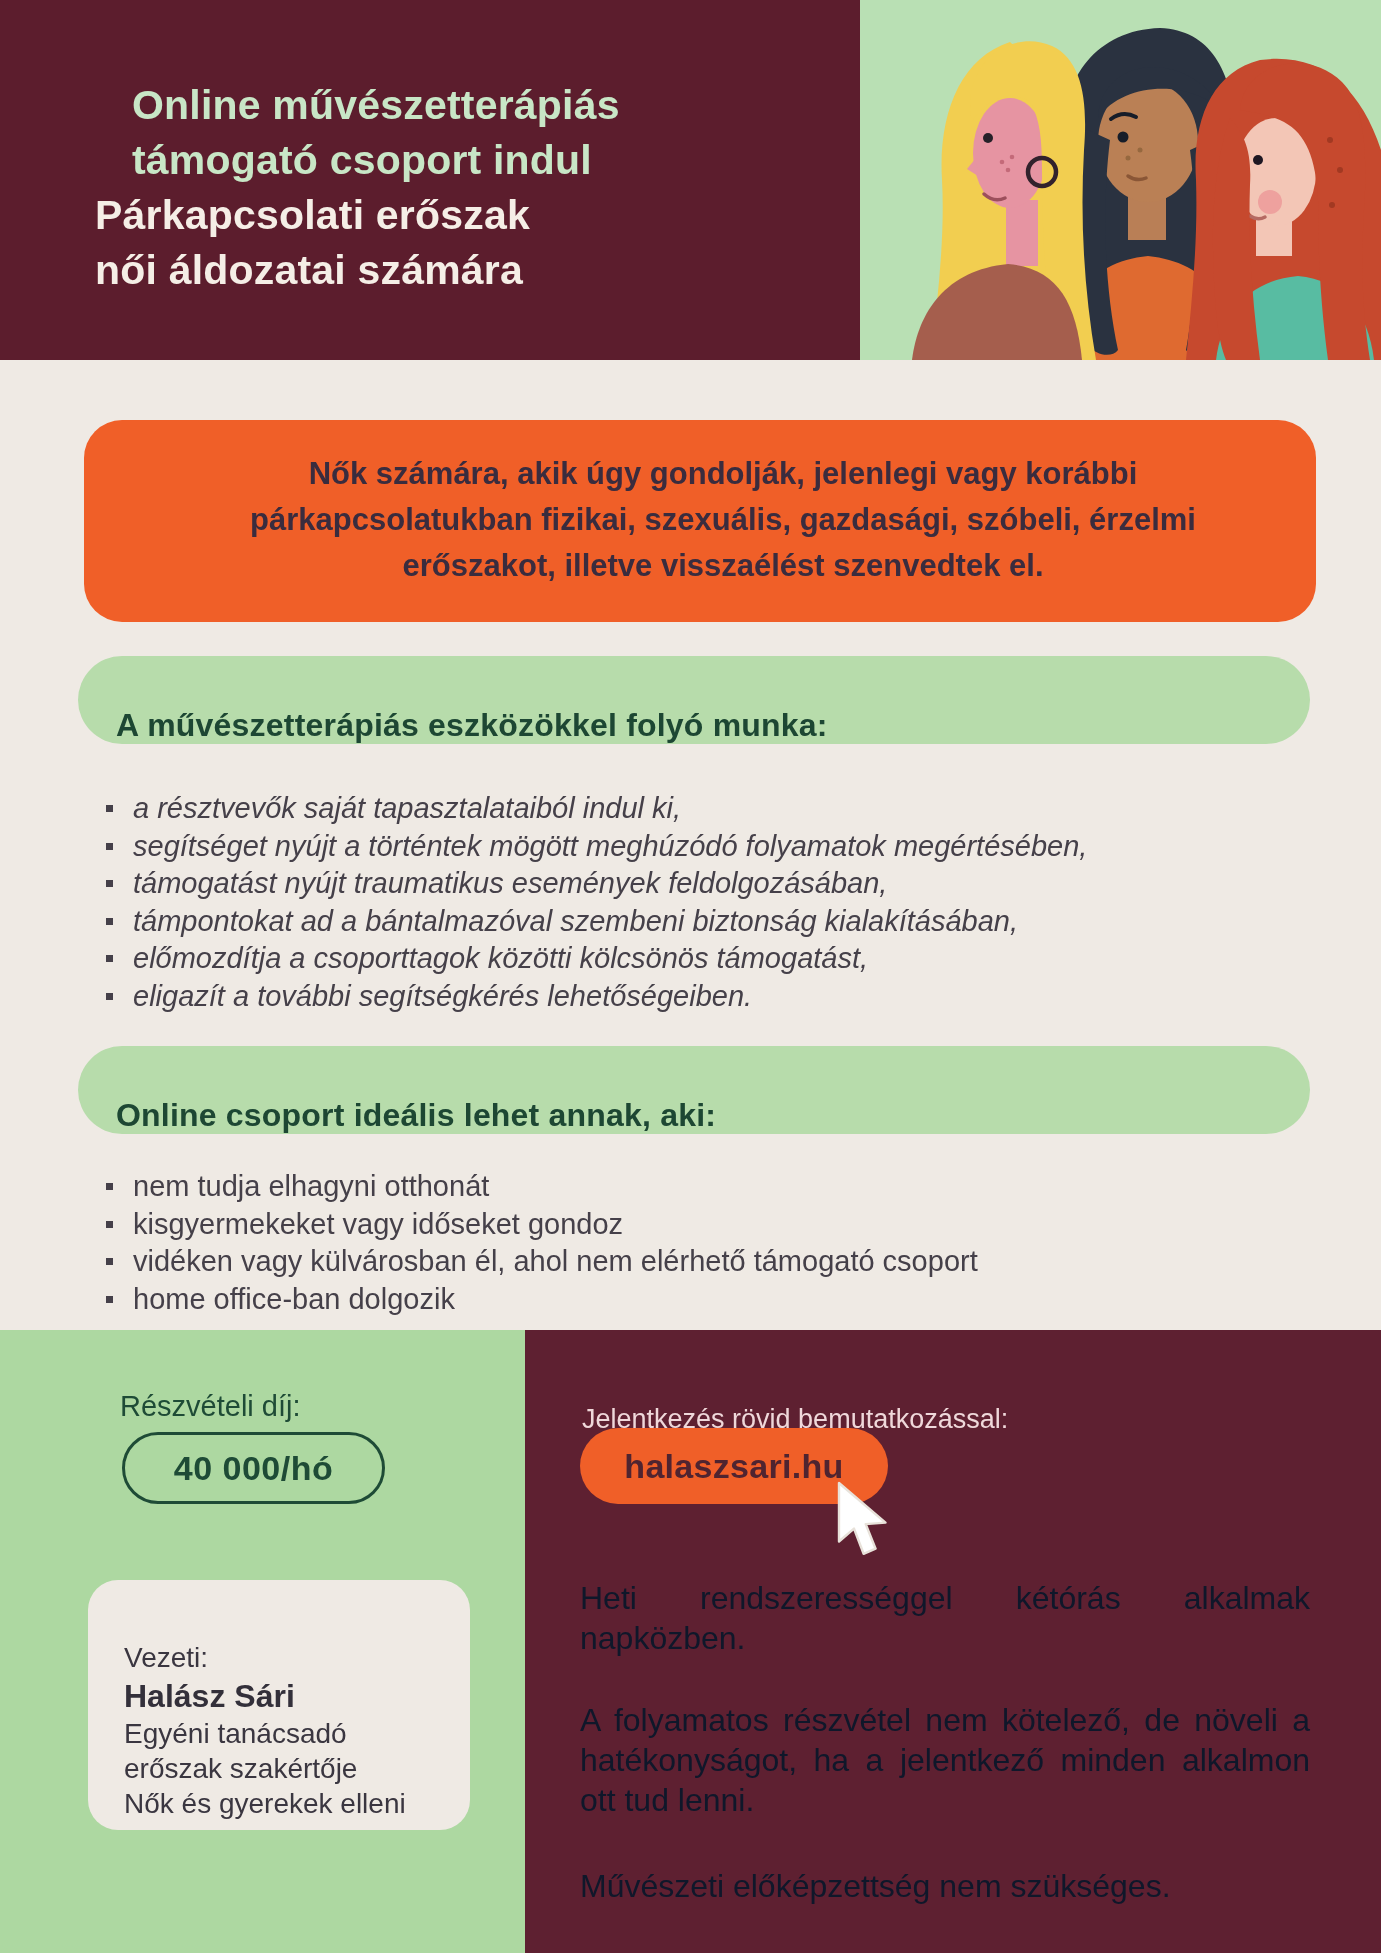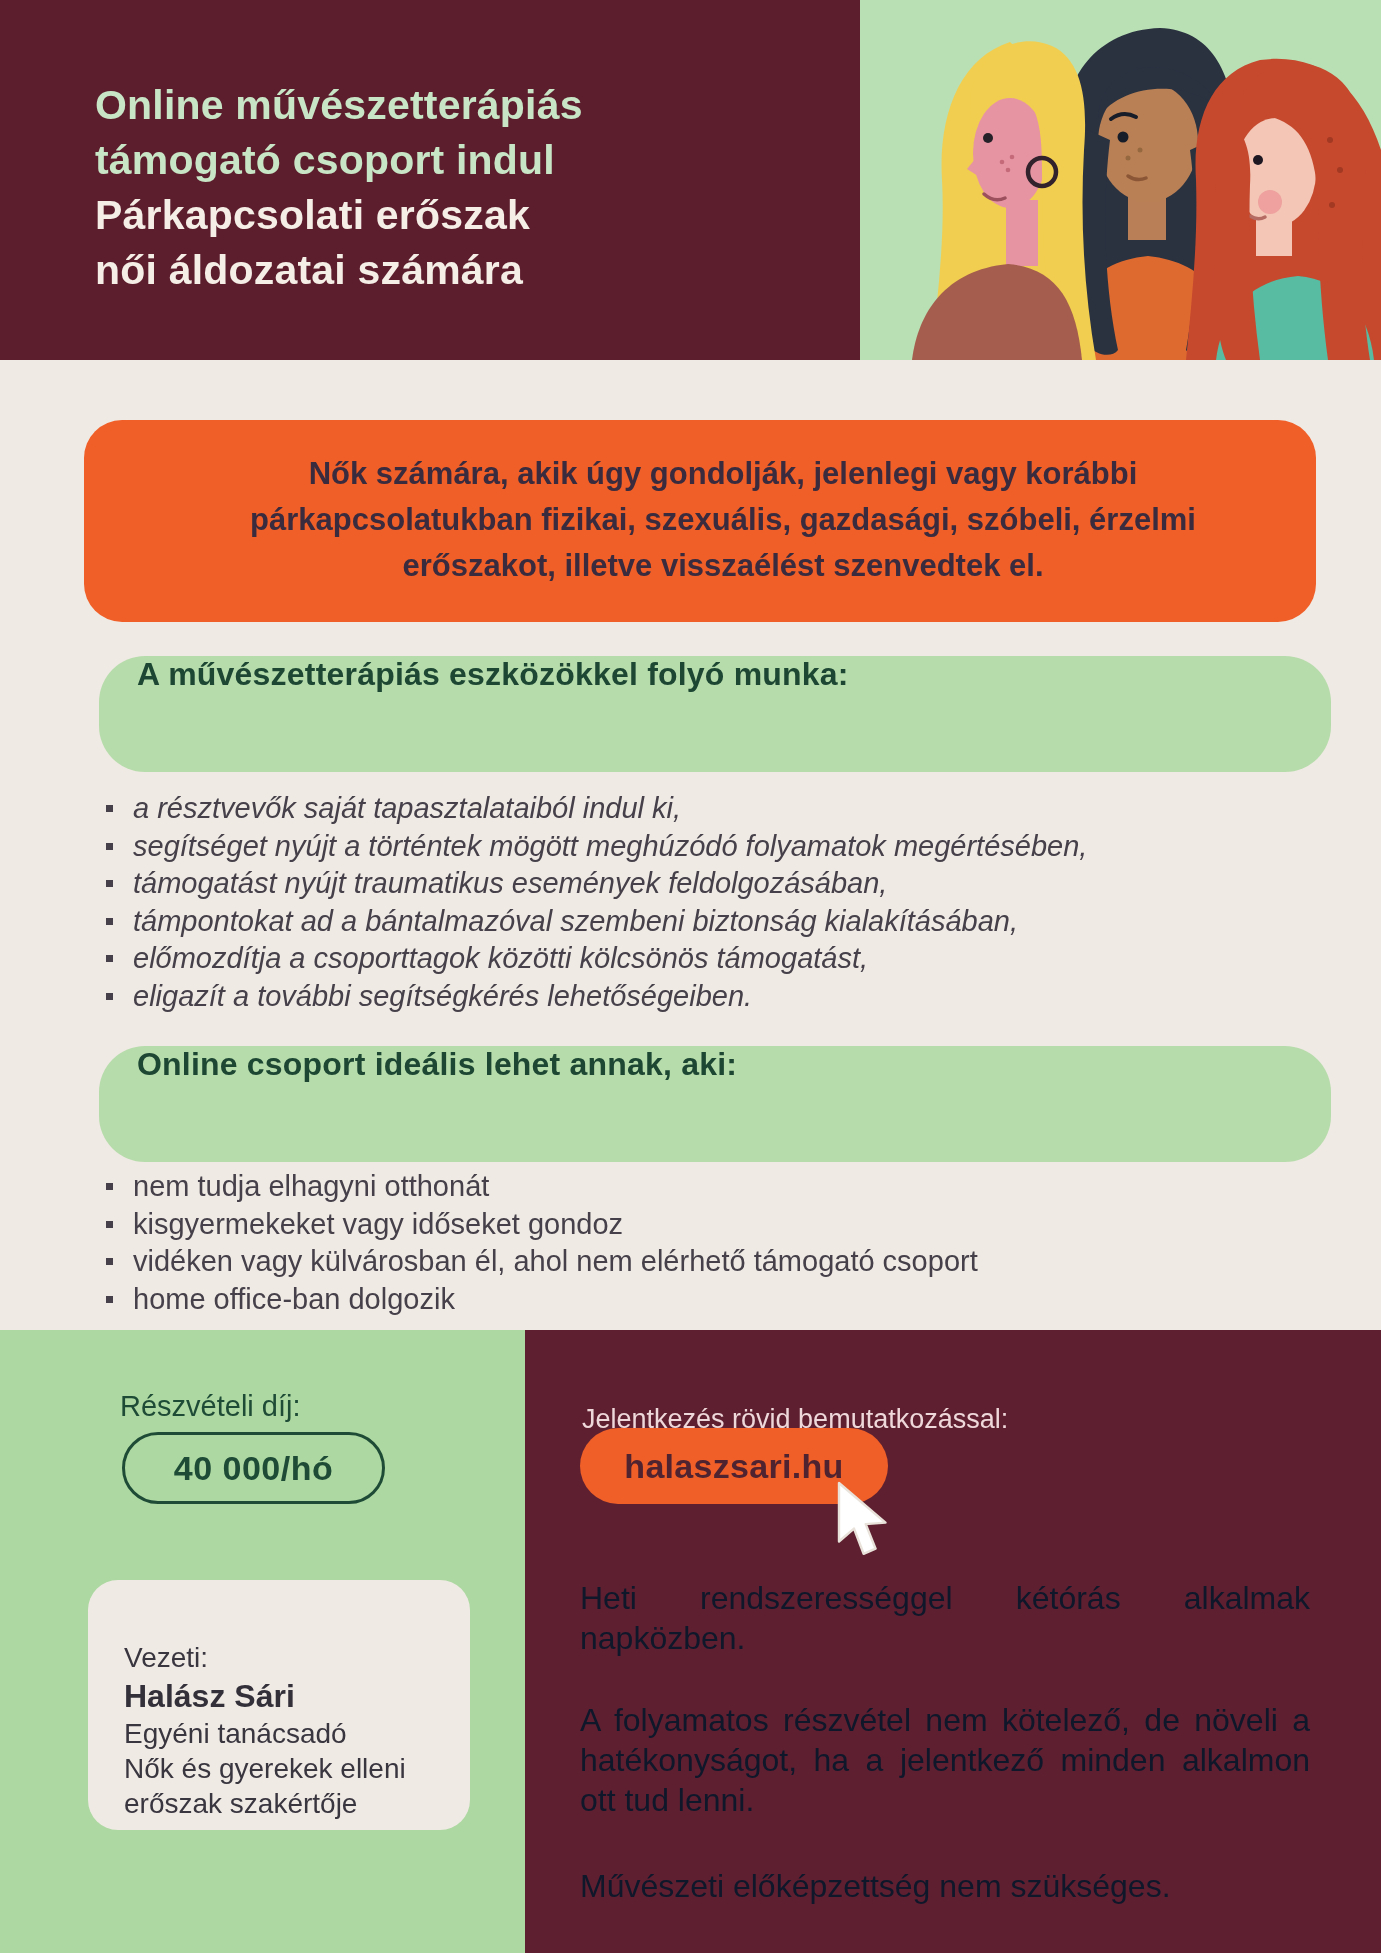--- a/index.html
+++ b/index.html
@@ -6,34 +6,34 @@
   html,body { background:#d8d4cd; }
   .page {
     position:relative; width:1381px; height:1953px; overflow:hidden;
     background:#EFEAE4; font-family:"Liberation Sans", sans-serif;
     margin:0 auto;
   }
   
   .header { position:absolute; left:0; top:0; width:1381px; height:360px; background:#5C1D2D; }
   .title-block { position:absolute; left:95px; top:78px; }
   .title-line { font-size:41px; font-weight:700; line-height:55px; letter-spacing:.2px; }
-  .title-green { color:#C8E6C6; }
+  .title-green { color:#C8E6C6;margin-left:37px; }
   .title-white { color:#F5EEE6; }
   .illustration { position:absolute; left:860px; top:0; width:521px; height:360px; }
   .illustration svg { display:block; width:521px; height:360px; }
   
   .intro-box {
     position:absolute; left:84px; top:420px; width:1232px; height:202px;
     background:#F05F28; border-radius:38px; text-align:center; padding-top:31px;
   }
   .intro-line { font-size:31px; font-weight:700; line-height:46px; color:#3A2C3E;padding-left:46px; }
   
   .pill {
-    position:absolute; left:99px; width:1232px; height:116px; background:#B7DCAB;
-    border-radius:46px; display:flex; align-items:flex-start; padding-left:38px;
+    position:absolute; left:78px; width:1232px; height:88px; background:#B7DCAB;
+    border-radius:46px; display:flex; align-items:flex-end; padding-left:38px;
   }
   .pill-1 { top:656px; }
   .pill-2 { top:1046px; }
   .pill-text { font-size:32px; font-weight:700; color:#1D4733; letter-spacing:.2px; }
   
   .bullets { position:absolute; left:104px; width:1210px; list-style:none; }
   .bullets-1 { top:790px;font-style:italic; }
   .bullets-2 { top:1168px; }
   .bullets li {
     position:relative; padding-left:29px; font-size:29px; line-height:37.5px; color:#454049;
@@ -172,22 +172,22 @@
 
   <div class="fee-label">Részvételi díj:</div>
   <div class="fee-pill">
     <span>40 000/hó</span>
   </div>
 
   <div class="leader-card">
     <div class="leader-label">Vezeti:</div>
     <div class="leader-name">Halász Sári</div>
     <div class="leader-role">Egyéni tanácsadó</div>
+    <div class="leader-role">erőszak szakértője</div>
     <div class="leader-role">Nők és gyerekek elleni</div>
-    <div class="leader-role">erőszak szakértője</div>
   </div>
 
   <div class="apply-label">Jelentkezés rövid bemutatkozással:</div>
   <button class="site-button">
     <span>halaszsari.hu</span>
   </button>
 
   <div class="cursor-icon">
     <svg viewBox="0 0 24 28" width="76" height="84" xmlns="http://www.w3.org/2000/svg">
       <path d="M3,1 L3,20.5 L8,16.2 L11.2,24.6 L15.2,22.9 L11.9,14.7 L18.5,14.2 Z" fill="#FFFFFF" stroke="#E8E2DA" stroke-width="0.8" stroke-linejoin="round"></path>

